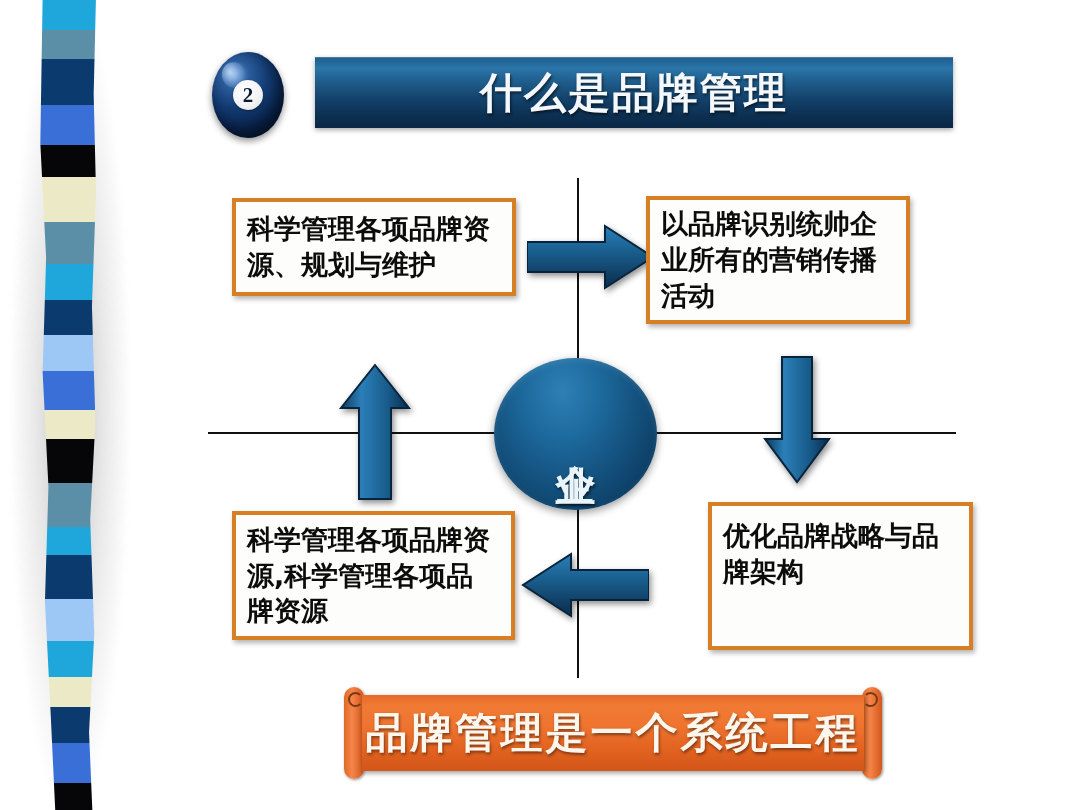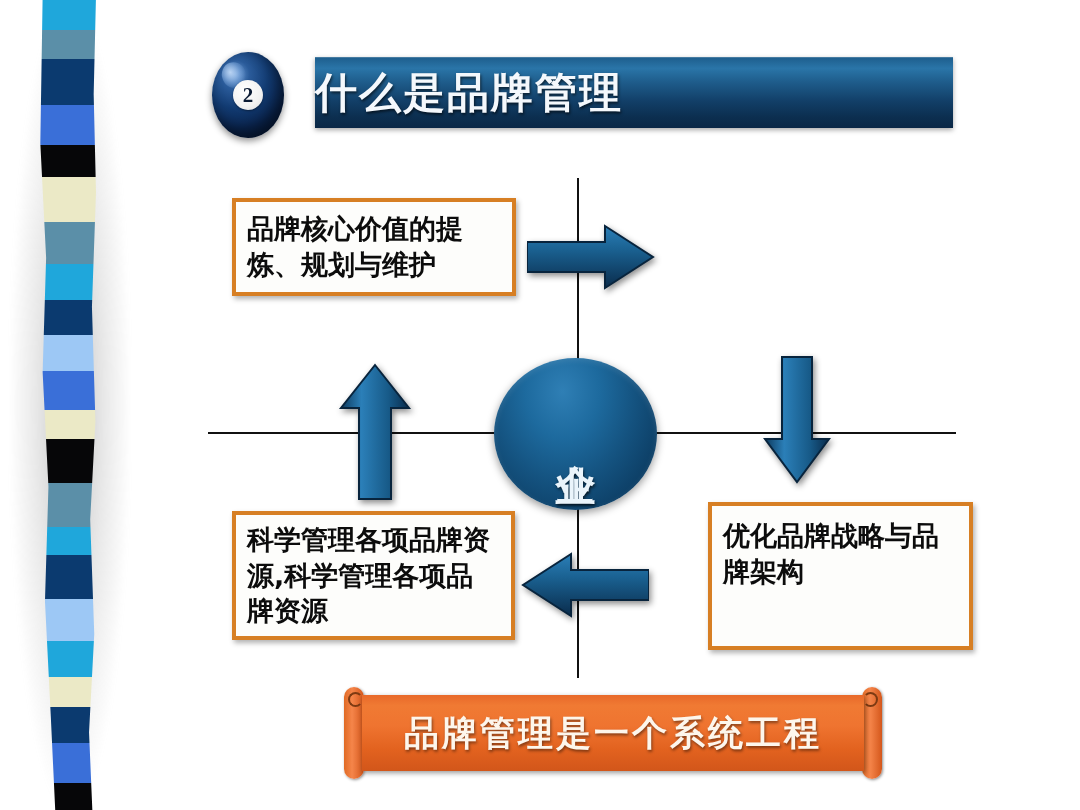--- a/index.html
+++ b/index.html
@@ -51,21 +51,21 @@
     display:flex;align-items:center;justify-content:center;
     color:#0a1a33;font-size:21px;font-weight:bold;line-height:1;
     font-family:"Liberation Serif","DejaVu Serif",serif;
     box-shadow:0 1px 2px rgba(0,0,0,.4);
   }
   .titlebar{
     position:absolute;left:315px;top:57px;width:638px;height:71px;
     background:linear-gradient(to bottom,
       #1d5d8c 0%, #2a75a8 16%, #1f5e8d 34%, #123f68 62%, #0c2f50 84%, #0a2746 100%);
     box-shadow:0 2px 5px rgba(0,0,0,.35), inset 0 1px 0 rgba(255,255,255,.18);
-    display:flex;align-items:center;
+    display:flex;align-items:center;justify-content:center;
   }
   .titlebar .t{
     color:#f4f8fc;font-size:42px;font-weight:bold;letter-spacing:2px;
     text-shadow:1px 2px 3px rgba(0,0,0,.6);
     font-family:"DejaVu Sans","Liberation Sans",sans-serif;
   }
 
   
   .axis-h{position:absolute;left:208px;top:432px;width:748px;height:2px;background:#111;}
   .axis-v{position:absolute;left:577px;top:178px;width:2px;height:500px;background:#111;}
@@ -113,21 +113,21 @@
     position:absolute;left:344px;top:687px;width:538px;height:92px;
   }
   .scroll .body{
     position:absolute;left:18px;top:8px;width:502px;height:76px;
     background:linear-gradient(to bottom,
       #e8692a 0%, #f07a33 14%, #ef7430 40%, #e2621f 72%, #d2561a 100%);
     box-shadow:1px 2px 5px rgba(0,0,0,.4);
     display:flex;align-items:center;justify-content:center;
   }
   .scroll .body .s{
-    color:#fdf6ec;font-size:35px;font-weight:bold;letter-spacing:3px;
+    color:#fdf6ec;font-size:42px;font-weight:bold;letter-spacing:3px;
     text-shadow:1px 2px 3px rgba(0,0,0,.45);
     font-family:Liberation Sans, sans-serif;
   }
   .curl{
     position:absolute;width:20px;height:92px;
     background:linear-gradient(to right,#e06a24 0%,#f5854a 40%,#d4571b 100%);
     border-radius:10px;
     box-shadow:1px 1px 3px rgba(0,0,0,.45);
   }
   .curl.left{left:0;top:0;}
@@ -236,21 +236,24 @@
       </defs>
       <path d="M37,3 L71,46 L53,46 L53,137 L21,137 L21,46 L3,46 Z" fill="url(#gU)" stroke="#08243d" stroke-width="2"></path>
     </svg>
   </div>
 
   <div class="hub">
     <div class="hubtext">企业</div>
   </div>
 
   <div class="tbox" id="box-tl">
-    <div class="txt">品牌核心价值的提炼、规划与维护</div>
+    <div class="txt">科学管理各项品牌资源、规划与维护</div>
+  </div>
+  <div class="tbox" id="box-tr">
+    <div class="txt">以品牌识别统帅企业所有的营销传播活动</div>
   </div>
   <div class="tbox" id="box-br">
     <div class="txt">优化品牌战略与品牌架构</div>
   </div>
   <div class="tbox" id="box-bl">
     <div class="txt">科学管理各项品牌资源,科学管理各项品牌资源</div>
   </div>
 
   <div class="scroll">
     <div class="curl left">

